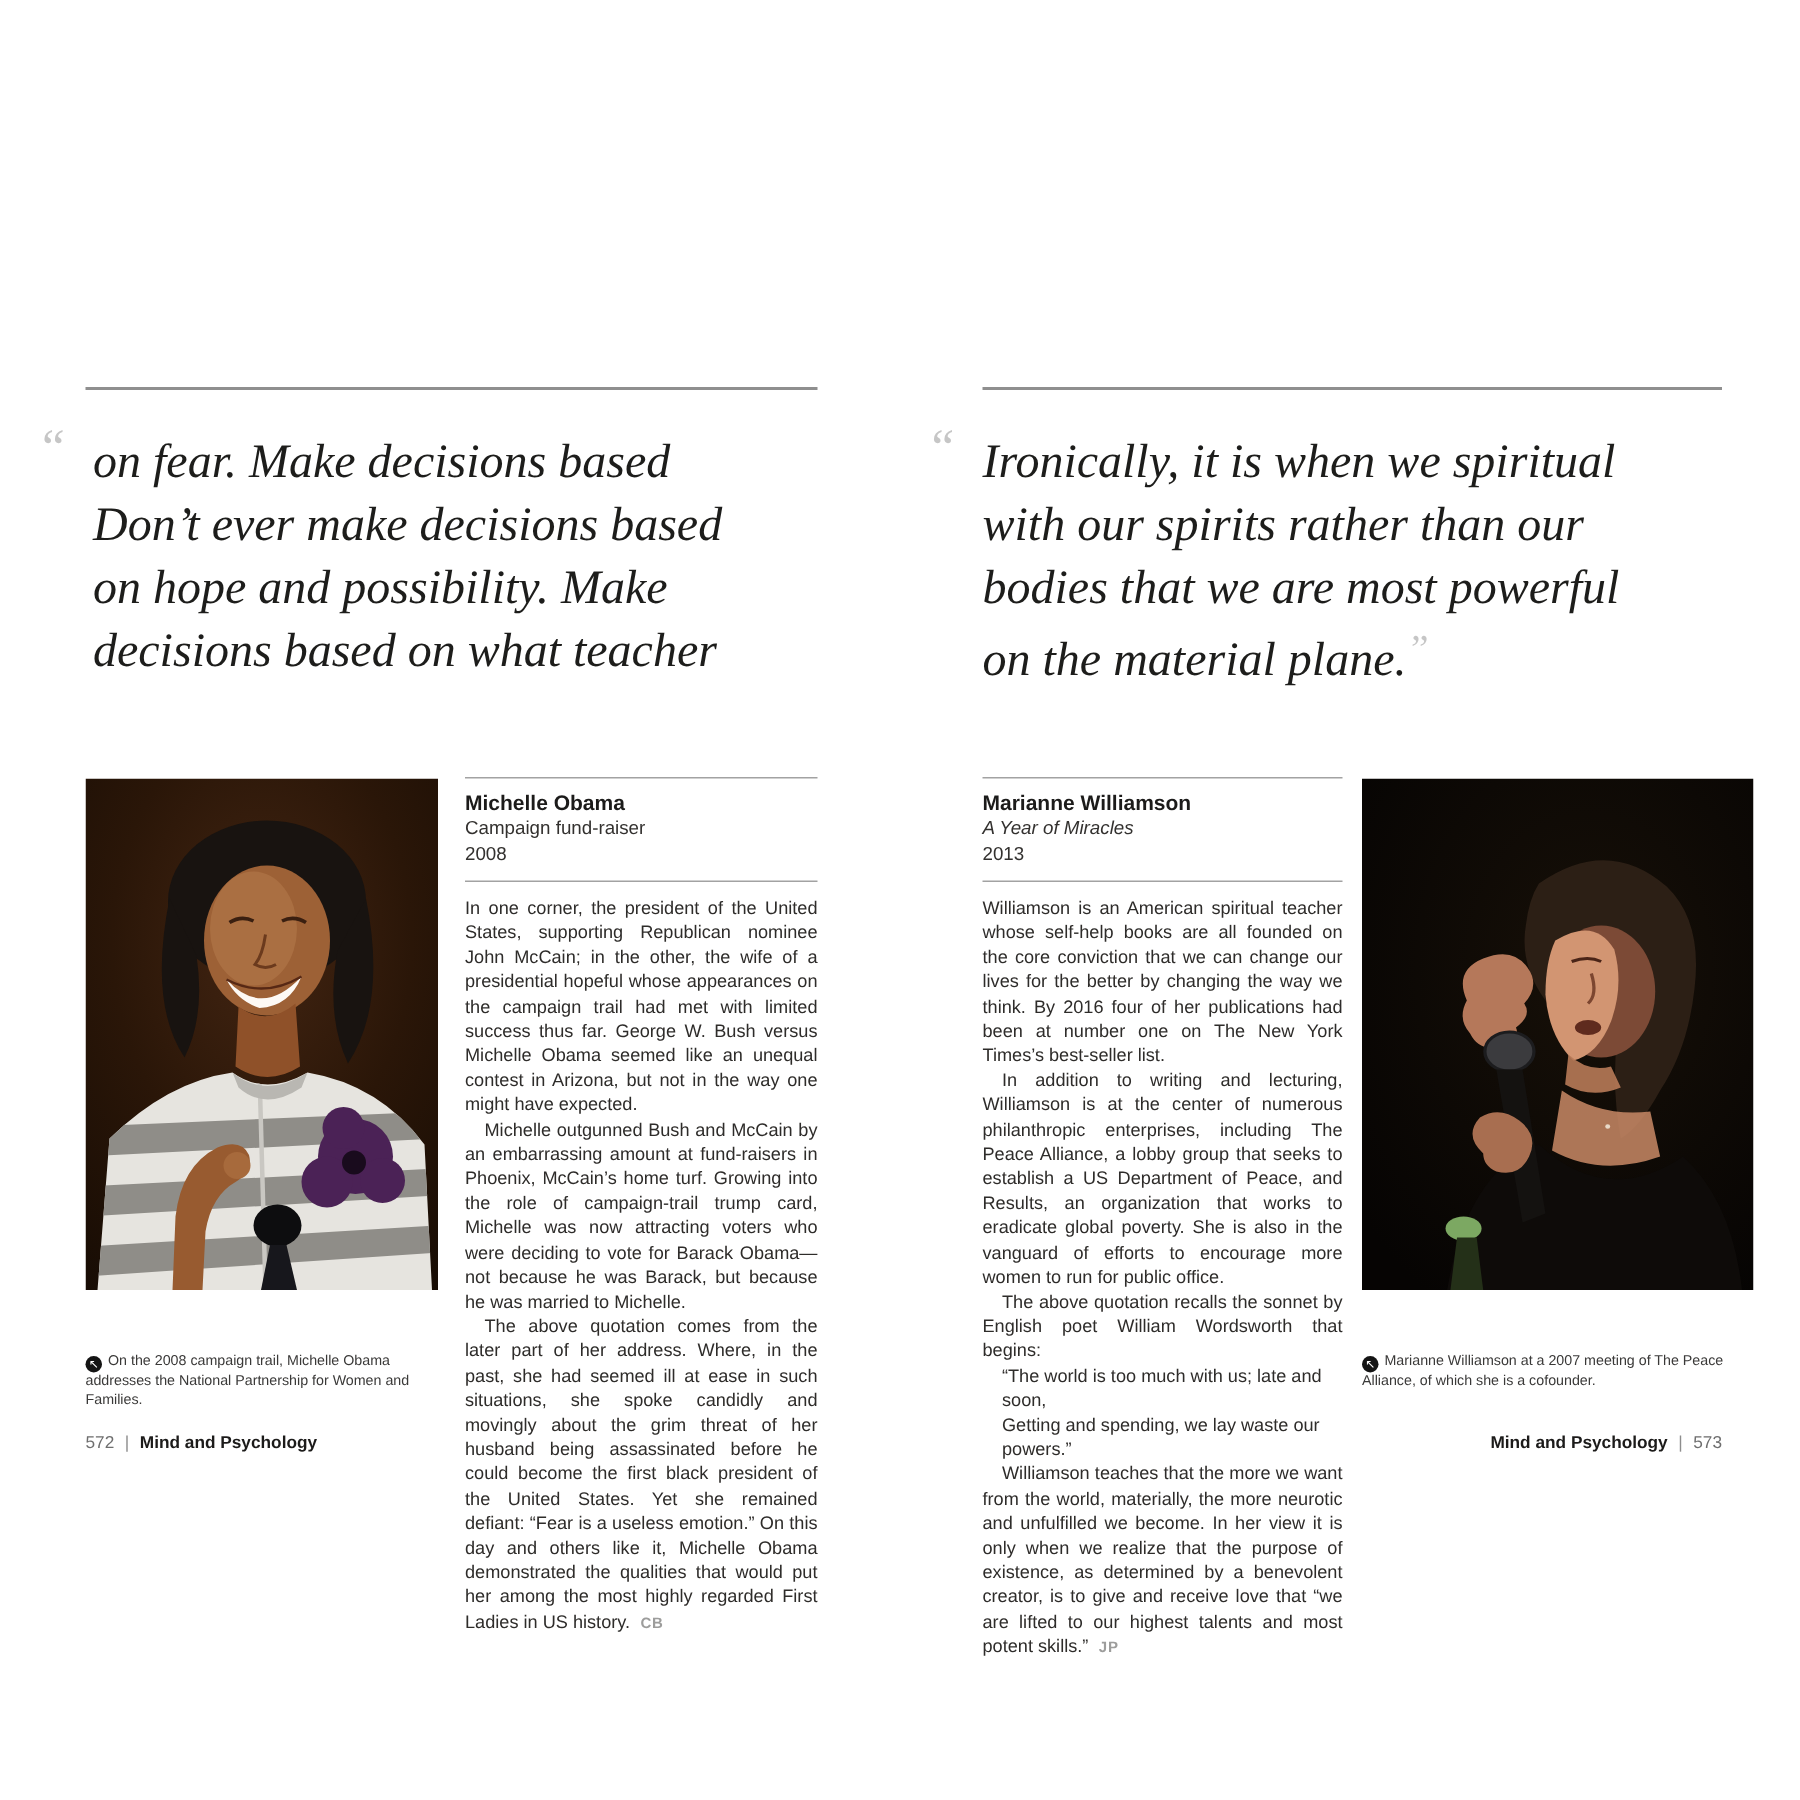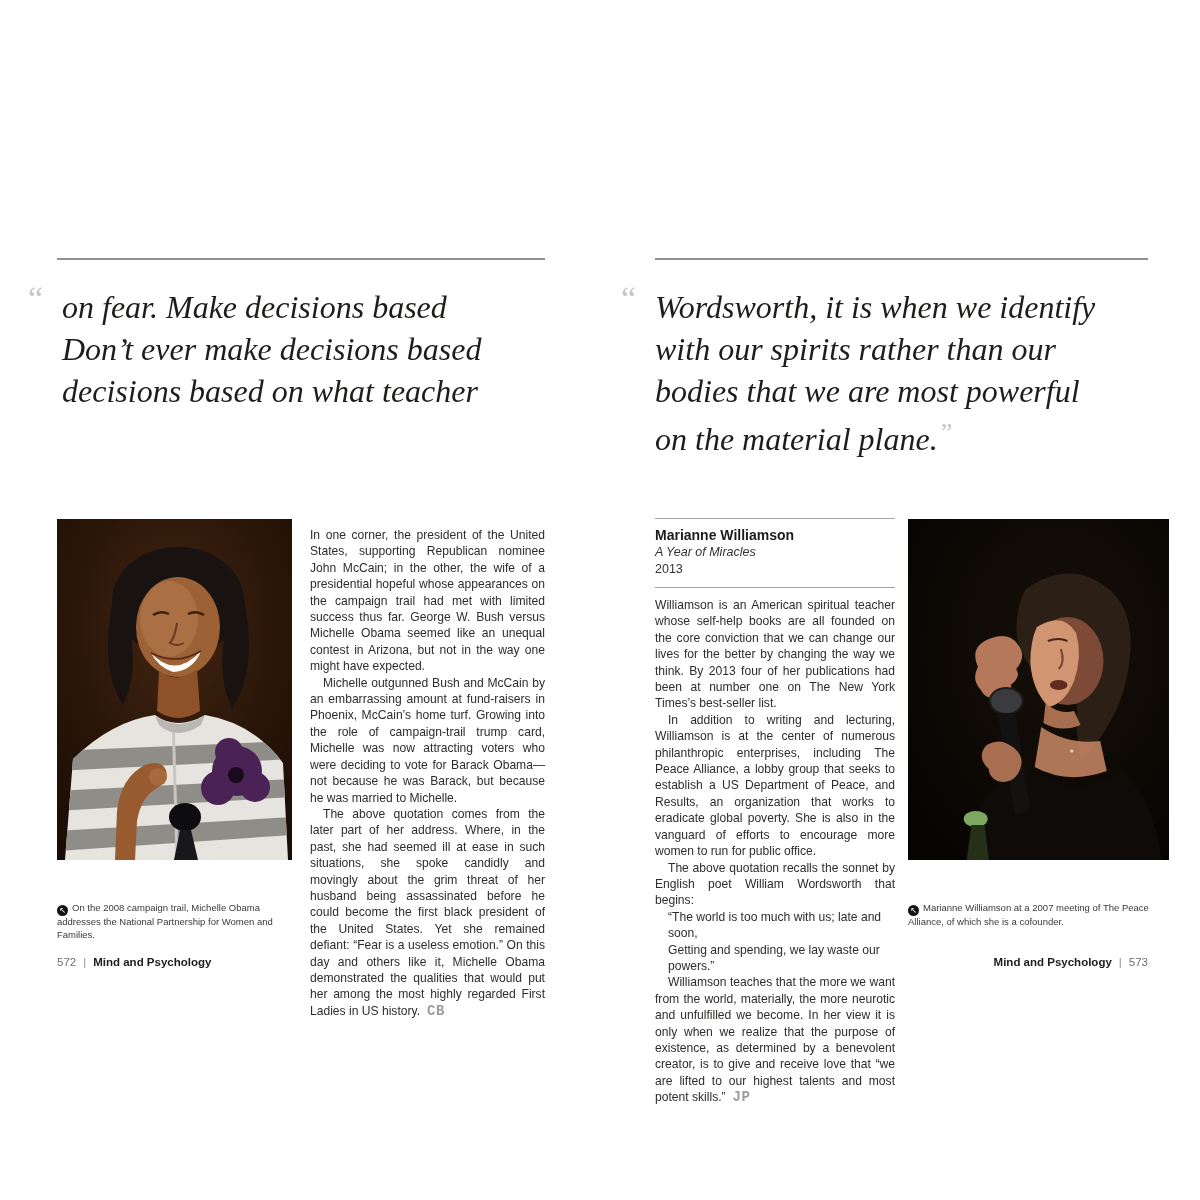--- a/index.html
+++ b/index.html
@@ -34,40 +34,41 @@
 
   .attr{border-top:1px solid #a2a2a2;border-bottom:1px solid #a2a2a2;padding:7px 0 9px;}
   .attr-name{font-weight:bold;font-size:14px;line-height:18px;color:#1c1b1a;}
   .attr-sub{font-size:12.5px;line-height:17px;color:#33312f;}
   .italic{font-style:italic;}
 
   .body-text{margin-top:9px;font-size:12.1px;line-height:16.4px;text-align:justify;color:#2e2c2a;}
   .body-text p{margin:0;}
   .indent{text-indent:13px;}
   .verse{padding-left:13px;text-align:left;}
-  .initials{font-weight:bold;color:#9d9d9c;font-size:14px;letter-spacing:0.5px;margin-left:7px;font-family:Liberation Mono, monospace;}
+  .initials{font-weight:bold;color:#9d9d9c;font-size:10px;letter-spacing:0.5px;margin-left:7px;}
 
   .footer{position:absolute;top:956px;font-size:11.5px;color:#6e6e6e;}
   .footer-left{left:57px;}
   .footer-right{right:52px;}
   .footer .section{font-weight:bold;color:#1c1b1a;}
   .footer .divider{color:#8d8d8d;margin:0 7px;font-weight:400;}
 </style>
 </head>
 <body>
 
 <div>
 
   <section class="page" id="left-page">
     <div class="top-rule"></div>
 
     <div class="quote-block">
       <span class="open-quote">“</span>
       <div class="qline">on fear. Make decisions based</div>
       <div class="qline">Don’t ever make decisions based</div>
+      <div class="qline">on hope and possibility. Make</div>
       <div class="qline">decisions based on what teacher</div>
     </div>
 
     <div class="lower">
       <div class="photo-col">
         <figure class="photo">
           <svg viewBox="0 0 235 341" preserveAspectRatio="none" xmlns="http://www.w3.org/2000/svg">
             <defs>
               <radialGradient id="lpbg" cx="50%" cy="32%" r="85%">
                 <stop offset="0%" stop-color="#432512"></stop>
@@ -111,51 +112,56 @@
             <ellipse cx="128" cy="298" rx="16" ry="14" fill="#0d0d0f"></ellipse>
             <path d="M123,311 L117,341 L141,341 L134,311 Z" fill="#17171c"></path>
           </svg>
         </figure>
         <div class="caption">
           <span class="credit-icon">↖</span><span>On the 2008 campaign trail, Michelle Obama addresses the National Partnership for Women and Families.</span>
         </div>
       </div>
 
       <div class="text-col">
+        <div class="attr">
+          <div class="attr-name">Michelle Obama</div>
+          <div class="attr-sub">Campaign fund-raiser</div>
+          <div class="attr-sub">2008</div>
+        </div>
         <div class="body-text">
           <p>In one corner, the president of the United States, supporting Republican nominee John McCain; in the other, the wife of a presidential hopeful whose appearances on the campaign trail had met with limited success thus far. George W. Bush versus Michelle Obama seemed like an unequal contest in Arizona, but not in the way one might have expected.</p>
           <p class="indent">Michelle outgunned Bush and McCain by an embarrassing amount at fund-raisers in Phoenix, McCain’s home turf. Growing into the role of campaign-trail trump card, Michelle was now attracting voters who were deciding to vote for Barack Obama—not because he was Barack, but because he was married to Michelle.</p>
           <p class="indent"><span>The above quotation comes from the later part of her address. Where, in the past, she had seemed ill at ease in such situations, she spoke candidly and movingly about the grim threat of her husband being assassinated before he could become the first black president of the United States. Yet she remained defiant: “Fear is a useless emotion.” On this day and others like it, Michelle Obama demonstrated the qualities that would put her among the most highly regarded First Ladies in US history.</span><span class="initials">CB</span></p>
         </div>
       </div>
     </div>
   </section>
 
   <section class="page" id="right-page">
     <div class="top-rule"></div>
 
     <div class="quote-block">
       <span class="open-quote">“</span>
-      <div class="qline">Wordsworth, it is when we identify</div>
+      <div class="qline">Ironically, it is when we spiritual</div>
       <div class="qline">with our spirits rather than our</div>
       <div class="qline">bodies that we are most powerful</div>
       <div class="qline">
         <span>on the material plane.</span><span class="close-quote">”</span>
       </div>
     </div>
 
     <div class="lower">
       <div class="text-col">
         <div class="attr">
           <div class="attr-name">Marianne Williamson</div>
           <div class="attr-sub italic">A Year of Miracles</div>
           <div class="attr-sub">2013</div>
         </div>
         <div class="body-text">
-          <p>Williamson is an American spiritual teacher whose self-help books are all founded on the core conviction that we can change our lives for the better by changing the way we think. By 2013 four of her publications had been at number one on The New York Times’s best-seller list.</p>
+          <p>Williamson is an American spiritual teacher whose self-help books are all founded on the core conviction that we can change our lives for the better by changing the way we think. By 2016 four of her publications had been at number one on The New York Times’s best-seller list.</p>
           <p class="indent">In addition to writing and lecturing, Williamson is at the center of numerous philanthropic enterprises, including The Peace Alliance, a lobby group that seeks to establish a US Department of Peace, and Results, an organization that works to eradicate global poverty. She is also in the vanguard of efforts to encourage more women to run for public office.</p>
           <p class="indent">The above quotation recalls the sonnet by English poet William Wordsworth that begins:</p>
           <p class="verse">“The world is too much with us; late and soon,</p>
           <p class="verse">Getting and spending, we lay waste our powers.”</p>
           <p class="indent"><span>Williamson teaches that the more we want from the world, materially, the more neurotic and unfulfilled we become. In her view it is only when we realize that the purpose of existence, as determined by a benevolent creator, is to give and receive love that “we are lifted to our highest talents and most potent skills.”</span><span class="initials">JP</span></p>
         </div>
       </div>
 
       <div class="photo-col">
         <figure class="photo">

